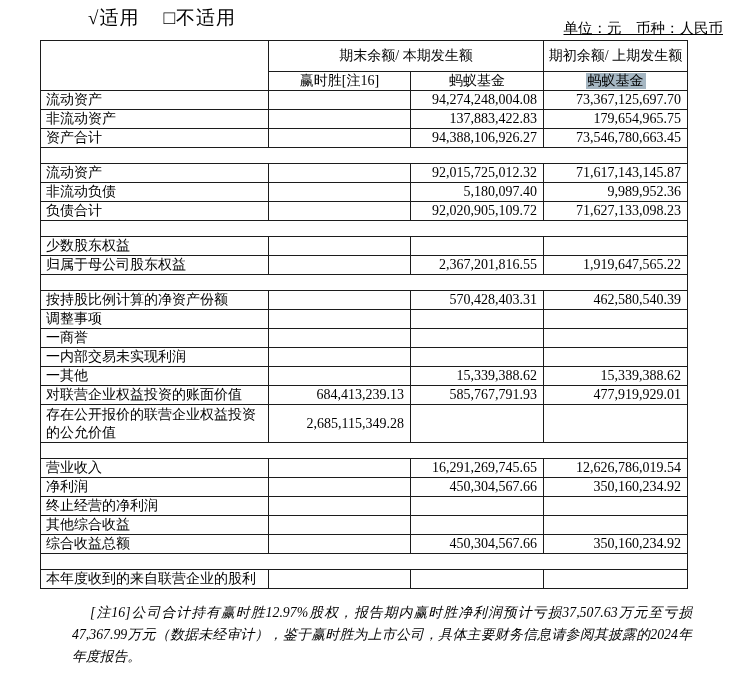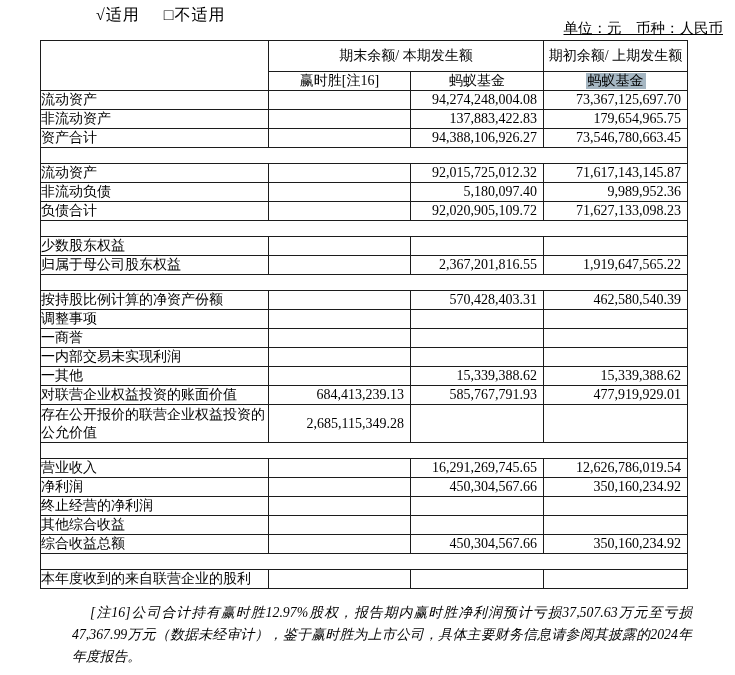--- a/index.html
+++ b/index.html
@@ -3,22 +3,22 @@
 <meta charset="utf-8">
 <style>
   html,body{margin:0;padding:0;}
   body{
     width:735px;height:675px;background:#ffffff;color:#000;
     font-family:"Liberation Serif","DejaVu Serif",serif;
     position:relative;overflow:hidden;
   }
   .page{position:absolute;inset:0;}
   .check-line{
-    position:absolute;top:5px;left:96px;
-    font-size:16px;letter-spacing:1px;white-space:nowrap;
+    position:absolute;top:5px;left:88px;
+    font-size:19px;letter-spacing:1px;white-space:nowrap;
   }
   .check-line .gap{display:inline-block;width:24px;}
   .unit-line{
     position:absolute;top:19px;right:12px;
     font-size:14.5px;white-space:nowrap;text-decoration:underline;
   }
   table.fin{
     position:absolute;top:40px;left:40px;
     width:647px;border-collapse:collapse;table-layout:fixed;
     font-size:14px;
@@ -29,21 +29,21 @@
     padding:0;overflow:hidden;
     font-weight:normal;
     vertical-align:middle;
   }
   thead tr.grp-row{height:31px;}
   thead tr.sub-row{height:19px;}
   thead th{text-align:center;line-height:1.12;}
   tbody tr{height:19px;}
   tbody tr.spacer{height:16px;}
   tbody tr.tall{height:38px;}
-  tbody td.lbl{text-align:left;line-height:1.25;}
+  tbody td.lbl{text-align:left;padding-left:5px;line-height:1.25;}
   tbody td.num{text-align:right;padding-right:6px;white-space:nowrap;}
   .hl{display:inline-block;padding:0 2px;}
   .footnote{
     position:absolute;top:602px;left:72px;width:620px;
     margin:0;font-size:13.8px;line-height:22px;
     text-indent:18px;text-align:justify;font-style:italic;
   }
 </style>
 </head>
 <body>

